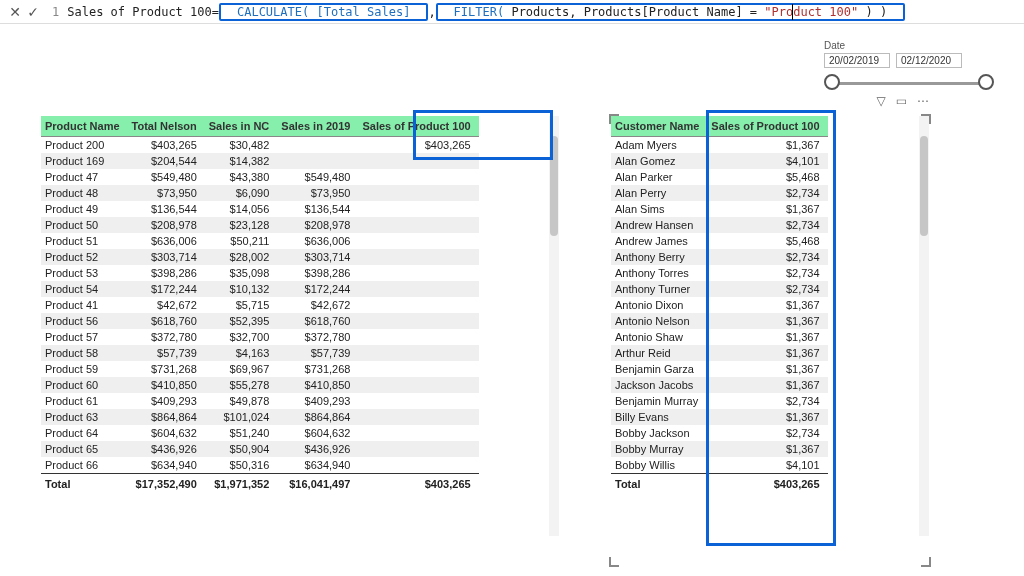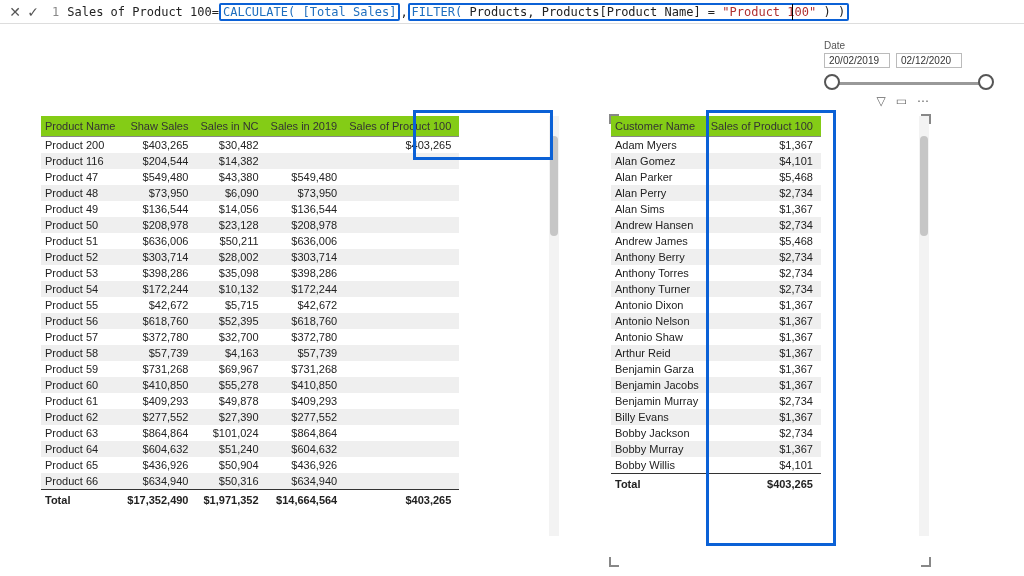--- a/index.html
+++ b/index.html
@@ -33,21 +33,21 @@
     display: flex;
     align-items: center;
   }
   .formula-text .lineno { color: #888; margin-right: 8px; }
   .formula-text .kw { color: #1f6fbf; }
   .formula-text .str { color: #b03030; }
   .formula-text .col { color: #1f6fbf; }
   .hl-box {
     border: 2.5px solid #0b61d6;
     border-radius: 2px;
-    padding: 0 2px;
+    padding: 0 16px;
     display: inline-block;
   }
   .cursor {
     position: absolute;
     width: 1px; height: 16px;
     background: #000;
     left: 792px; top: 4px;
   }
   .date-panel {
     position: absolute;
@@ -96,25 +96,25 @@
     position: relative;
     height: 420px;
     overflow: hidden;
   }
   table {
     border-collapse: collapse;
     font-size: 11px;
   }
   th {
     text-align: left;
-    font-weight: normal;
+    font-weight: bold;
     color: #333;
     padding: 4px 8px 4px 4px;
     border-bottom: 1px solid #888;
-    background: #84cc16;
+    background: #86efac;
     white-space: nowrap;
   }
   td {
     padding: 2px 8px 2px 4px;
     white-space: nowrap;
   }
   td.num, th.num { text-align: right; }
   tbody tr:nth-child(even) td { background: #efefef; }
   tfoot td {
     border-top: 1.5px solid #333;
@@ -182,36 +182,36 @@
 </div>
 
 <div class="content">
 
   <div class="visual" style="width:520px">
     <div class="tbl-wrap">
       <table id="t1">
         <thead>
             <tr id="t1h">
               <th>Product Name</th>
-              <th class="num">Shaw Sales</th>
+              <th class="num">Total Nelson</th>
               <th class="num">Sales in NC</th>
               <th class="num">Sales in 2019</th>
               <th class="num">Sales of Product 100</th>
             </tr>
           </thead>
         <tbody id="t1b">
             <tr>
               <td>Product 200</td>
               <td class="num">$403,265</td>
               <td class="num">$30,482</td>
               <td class="num"></td>
               <td class="num">$403,265</td>
             </tr>
             <tr>
-              <td>Product 116</td>
+              <td>Product 169</td>
               <td class="num">$204,544</td>
               <td class="num">$14,382</td>
               <td class="num"></td>
               <td class="num"></td>
             </tr>
             <tr>
               <td>Product 47</td>
               <td class="num">$549,480</td>
               <td class="num">$43,380</td>
               <td class="num">$549,480</td>
@@ -260,21 +260,21 @@
               <td class="num"></td>
             </tr>
             <tr>
               <td>Product 54</td>
               <td class="num">$172,244</td>
               <td class="num">$10,132</td>
               <td class="num">$172,244</td>
               <td class="num"></td>
             </tr>
             <tr>
-              <td>Product 55</td>
+              <td>Product 41</td>
               <td class="num">$42,672</td>
               <td class="num">$5,715</td>
               <td class="num">$42,672</td>
               <td class="num"></td>
             </tr>
             <tr>
               <td>Product 56</td>
               <td class="num">$618,760</td>
               <td class="num">$52,395</td>
               <td class="num">$618,760</td>
@@ -306,27 +306,20 @@
               <td class="num">$410,850</td>
               <td class="num">$55,278</td>
               <td class="num">$410,850</td>
               <td class="num"></td>
             </tr>
             <tr>
               <td>Product 61</td>
               <td class="num">$409,293</td>
               <td class="num">$49,878</td>
               <td class="num">$409,293</td>
-              <td class="num"></td>
-            </tr>
-            <tr>
-              <td>Product 62</td>
-              <td class="num">$277,552</td>
-              <td class="num">$27,390</td>
-              <td class="num">$277,552</td>
               <td class="num"></td>
             </tr>
             <tr>
               <td>Product 63</td>
               <td class="num">$864,864</td>
               <td class="num">$101,024</td>
               <td class="num">$864,864</td>
               <td class="num"></td>
             </tr>
             <tr>
@@ -349,21 +342,21 @@
               <td class="num">$50,316</td>
               <td class="num">$634,940</td>
               <td class="num"></td>
             </tr>
           </tbody>
         <tfoot>
             <tr id="t1f">
               <td>Total</td>
               <td class="num">$17,352,490</td>
               <td class="num">$1,971,352</td>
-              <td class="num">$14,664,564</td>
+              <td class="num">$16,041,497</td>
               <td class="num">$403,265</td>
             </tr>
           </tfoot>
       </table>
       <div class="scroll">
         <div class="thumb"></div>
       </div>
     </div>
     <div class="overlay-box" style="top:-6px; left:372px; width:140px; height:50px;"></div>
   </div>
@@ -441,21 +434,21 @@
             </tr>
             <tr>
               <td>Arthur Reid</td>
               <td class="num">$1,367</td>
             </tr>
             <tr>
               <td>Benjamin Garza</td>
               <td class="num">$1,367</td>
             </tr>
             <tr>
-              <td>Benjamin Jacobs</td>
+              <td>Jackson Jacobs</td>
               <td class="num">$1,367</td>
             </tr>
             <tr>
               <td>Benjamin Murray</td>
               <td class="num">$2,734</td>
             </tr>
             <tr>
               <td>Billy Evans</td>
               <td class="num">$1,367</td>
             </tr>

